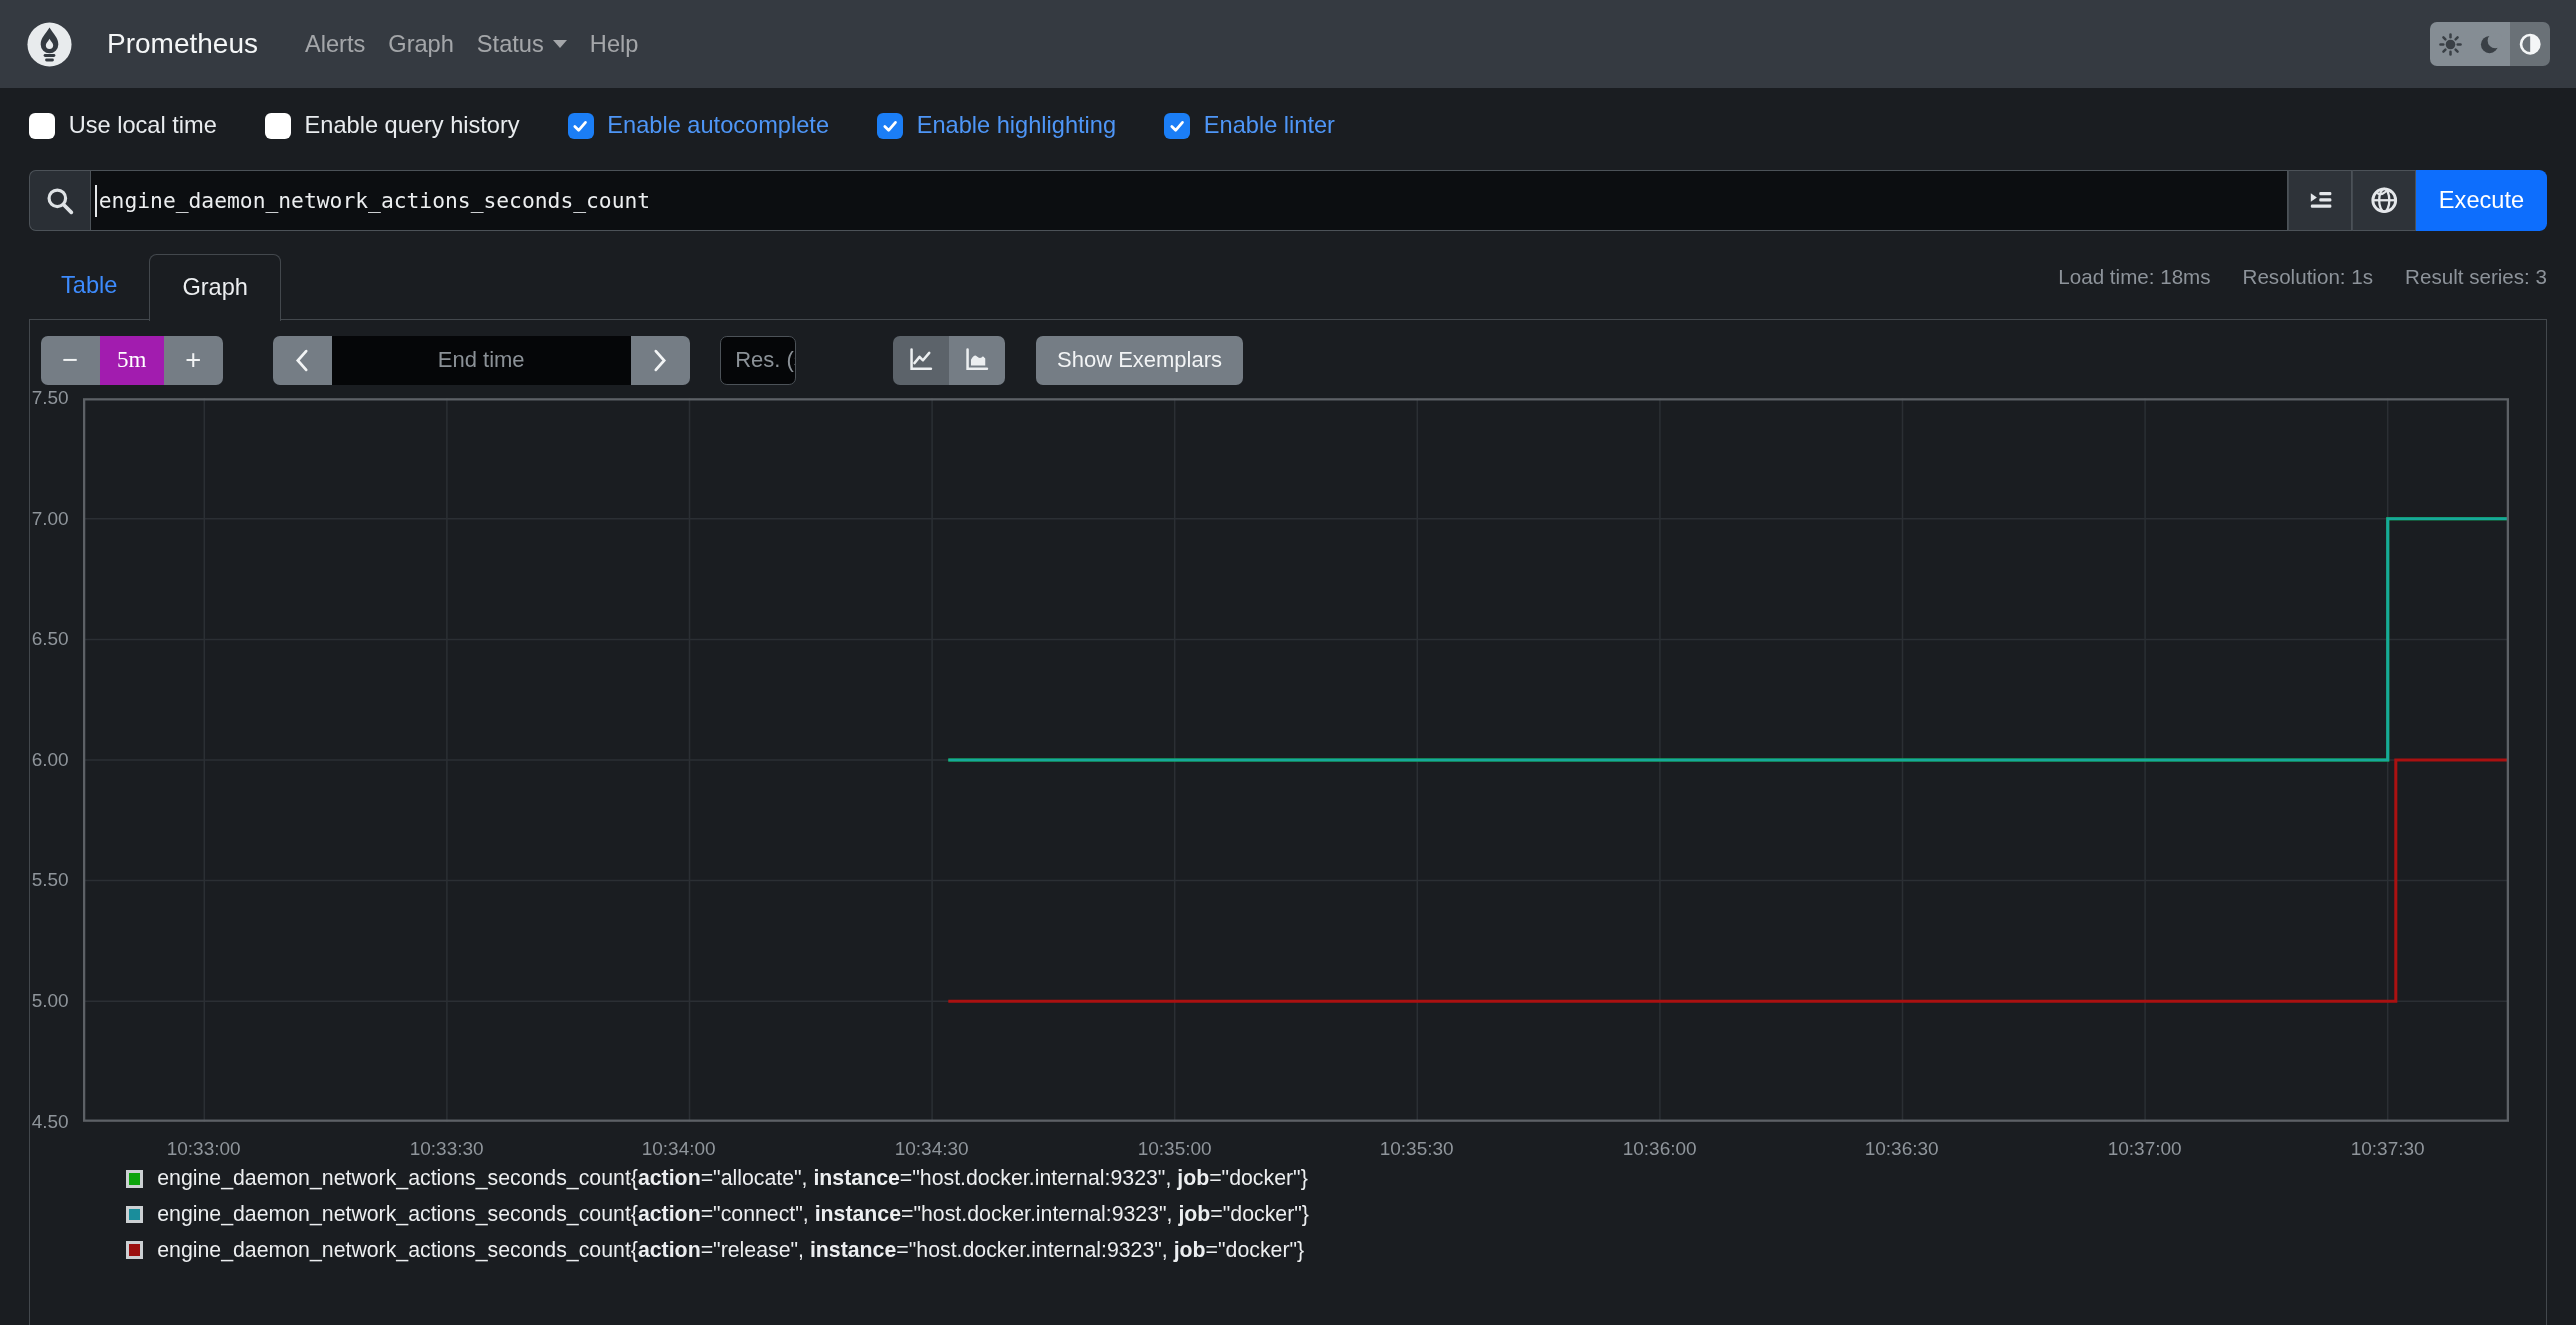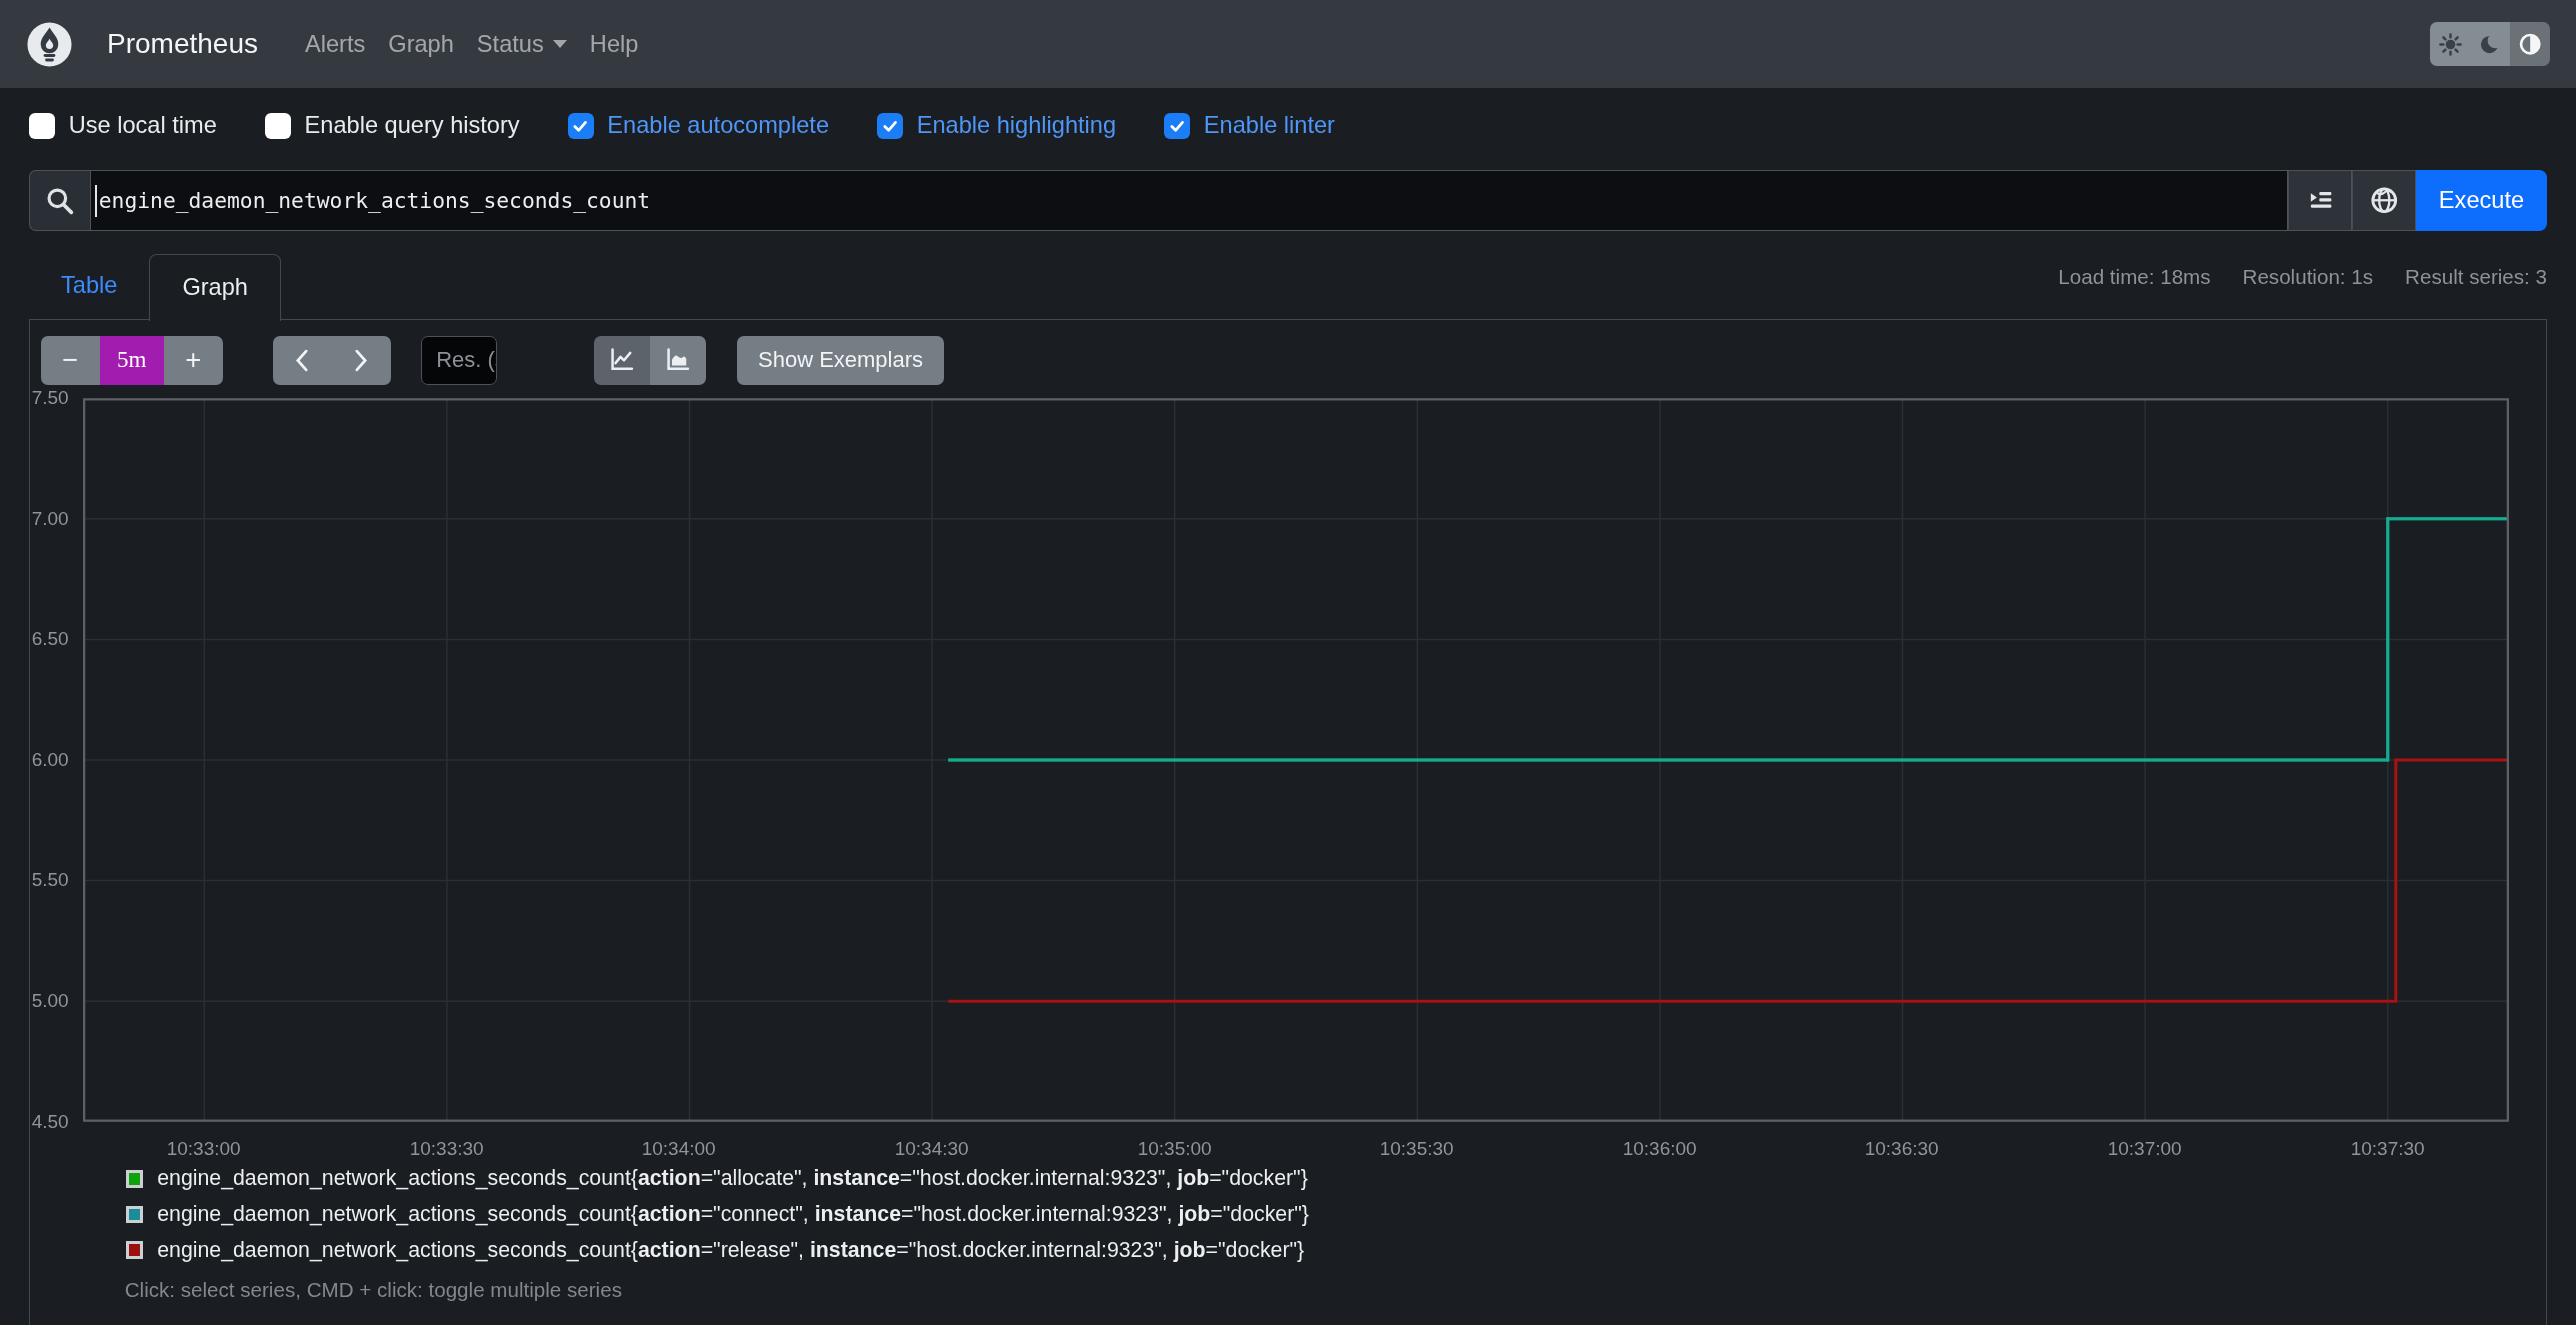--- a/index.html
+++ b/index.html
@@ -204,20 +204,21 @@
       <button class="sec-btn">−</button>
       <input class="dur-input" value="5m" style="">
       <button class="sec-btn">+</button>
     </div>
     <div class="btn-group" style="margin-left:50px;">
       <button class="sec-btn">
         <svg width="20" height="23" viewBox="0 0 14 22">
             <polyline points="11,2 3,11 11,20" fill="none" stroke="#f2f4f5" stroke-width="2.6" stroke-linecap="round"></polyline>
           </svg>
       </button>
+      <input class="end-input" placeholder="End time" style="">
       <button class="sec-btn">
         <svg width="20" height="23" viewBox="0 0 14 22">
             <polyline points="3,2 11,11 3,20" fill="none" stroke="#f2f4f5" stroke-width="2.6" stroke-linecap="round"></polyline>
           </svg>
       </button>
     </div>
     <input class="res-input" placeholder="Res. (s)" style="">
     <div class="btn-group toggle-group">
       <button class="sec-btn chart-mode-btn active">
         <svg width="27.4" height="27.4" viewBox="0 0 24 24">
@@ -283,15 +284,14 @@
       </div>
       <div class="legend-row">
         <span class="swatch" style="background: rgb(26, 141, 155);"></span>
         <span class="legend-text">engine_daemon_network_actions_seconds_count{<b>action</b>="connect", <b>instance</b>="host.docker.internal:9323", <b>job</b>="docker"}</span>
       </div>
       <div class="legend-row">
         <span class="swatch" style="background: rgb(155, 15, 15);"></span>
         <span class="legend-text">engine_daemon_network_actions_seconds_count{<b>action</b>="release", <b>instance</b>="host.docker.internal:9323", <b>job</b>="docker"}</span>
       </div>
     </div>
-  <div class="help">Click: select series, CMD + click: toggle multiple series</div>
 </div>
 
 
 </body></html>

